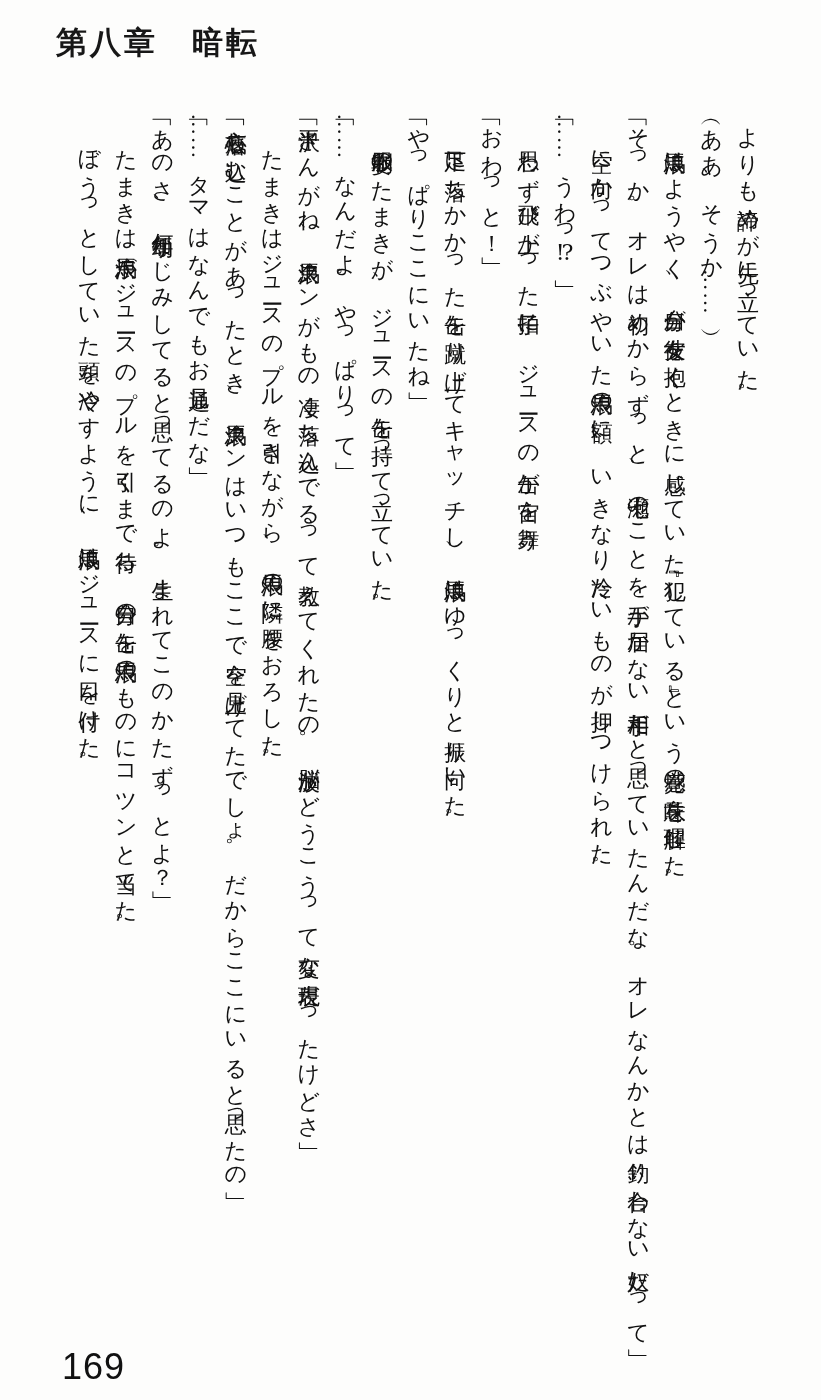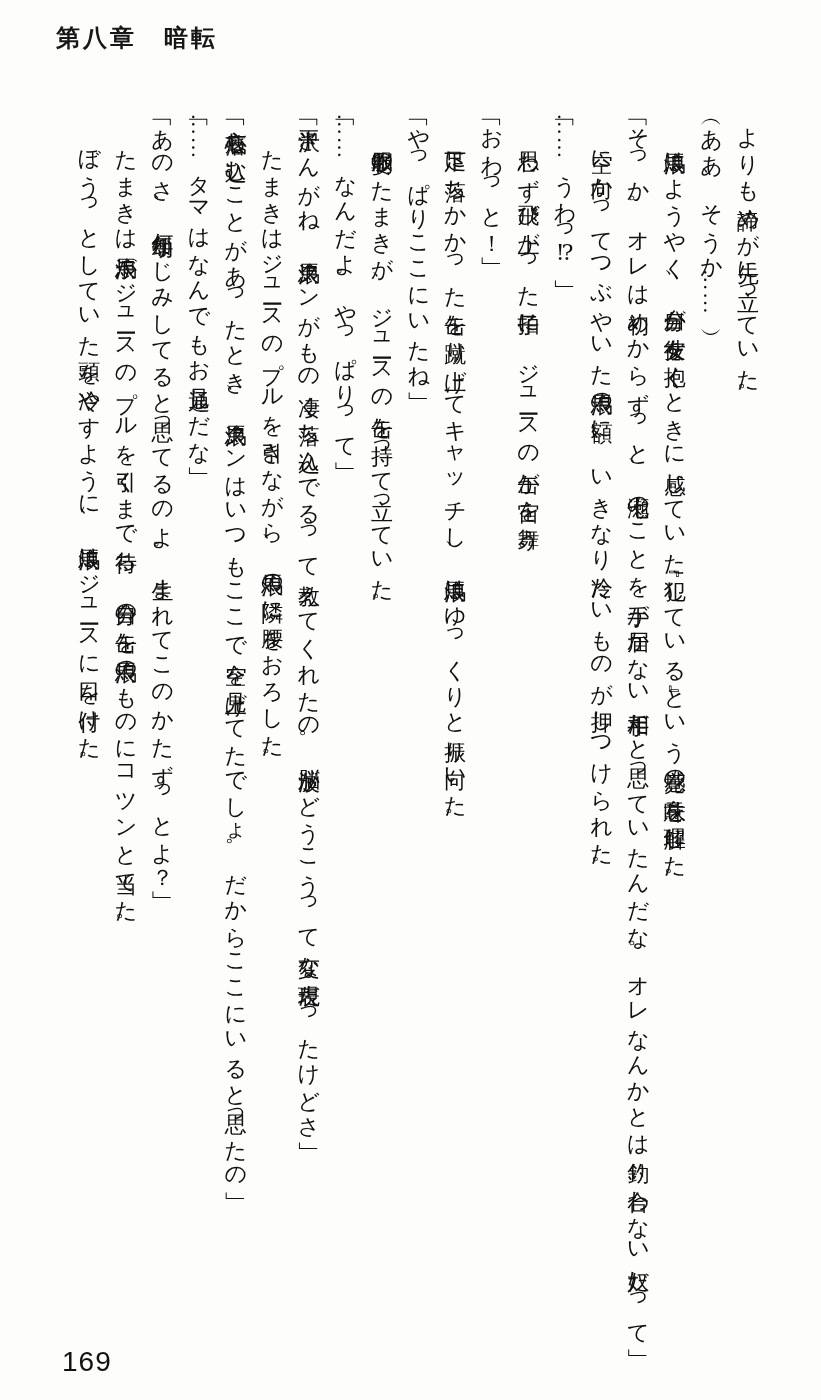--- a/index.html
+++ b/index.html
@@ -14,21 +14,21 @@
     background: #fdfdfc;
     overflow: hidden;
     font-family: "Liberation Serif", "DejaVu Serif", serif;
     color: #151515;
   }
   .chapter {
     position: absolute;
     left: 56px;
     top: 22px;
     margin: 0;
-    font-size: 24px;
+    font-size: 31px;
     font-weight: bold;
     letter-spacing: 3px;
     color: #171717;
     font-family: Liberation Sans, sans-serif;
     white-space: pre;
   }
   .text-body {
     position: absolute;
     top: 112px;
     right: 55px;
@@ -45,21 +45,21 @@
     padding: 0;
   }
   .text-body p.indent {
     text-indent: 1em;
   }
   .pagenum {
     position: absolute;
     left: 62px;
     top: 1346px;
     font-family: "Liberation Sans", "DejaVu Sans", sans-serif;
-    font-size: 28px;
+    font-size: 36px;
     letter-spacing: 1px;
     color: #111111;
   }
 </style>
 </head>
 <body>
 
 <div class="page">
   <h1 class="chapter">第八章　暗転</h1>
 

